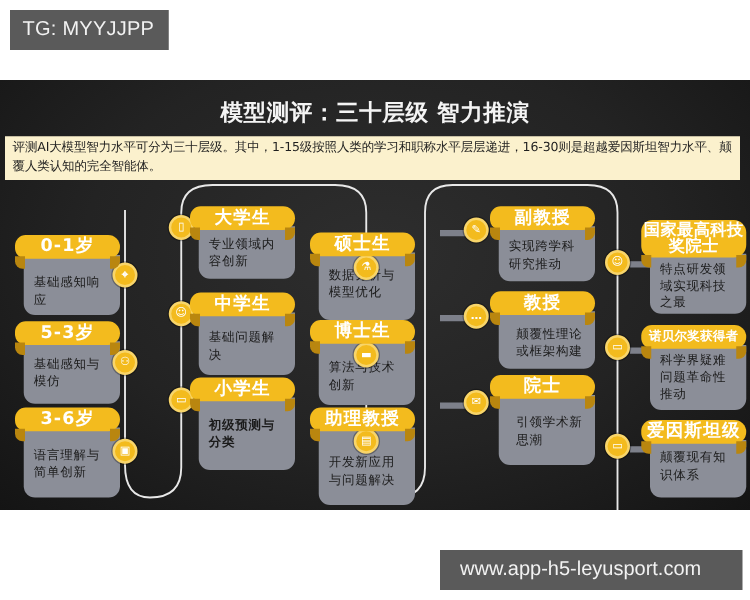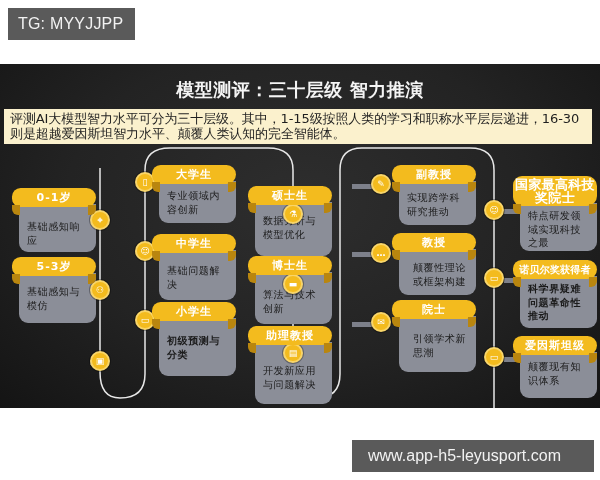--- a/index.html
+++ b/index.html
@@ -22,32 +22,32 @@
     background:
       radial-gradient(ellipse at 50% 40%, #2e2e2e 0%, #232323 55%, #141414 100%);
     overflow:hidden;
   }
   .panel-title {
     position:absolute; left:0; top:14px; width:600px; text-align:center;
     color:#f4f4f4; font-size:18px; font-weight:bold; letter-spacing:0.5px;
   }
   .intro {
     position:absolute; left:4px; top:45px; width:588px; height:35px;
-    background:#fbf1cd; color:#1f1f1f; font-size:13px; line-height:15px;
+    background:#fbf1cd; color:#1f1f1f; font-size:10px; line-height:15px;
     padding:2px 6px; letter-spacing:-0.1px;
   }
 
   svg.track { position:absolute; left:0; top:0; width:600px; height:344px; }
 
   .card {
     position:absolute; width:84px;
   }
   .card .cap {
     position:relative; height:19px; background:#f3bb1e; color:#fff;
-    border-radius:9px 10px 10px 9px; text-align:center; font-size:11px;
+    border-radius:9px 10px 10px 9px; text-align:center; font-size:14px;
     font-weight:bold; line-height:19px; z-index:2; letter-spacing:1px;
   }
   .card .cap::after {
     content:""; position:absolute; right:0; bottom:-8px; width:8px; height:10px;
     background:#b9860f; border-radius:0 0 6px 0; z-index:-1;
   }
   .card .cap::before {
     content:""; position:absolute; left:0; bottom:-8px; width:8px; height:10px;
     background:#b9860f; border-radius:0 0 0 6px; z-index:-1;
   }
@@ -90,20 +90,24 @@
   <div class="node" style="left:90px;top:146px;">⌖</div>
 
   <div class="connector" style="left:90px;top:226px;width:12px;"></div>
   <div class="card" style="left:12px;top:193px;">
     <div class="cap">5-3岁</div>
     <div class="body" style="height:50px;">基础感知与模仿</div>
   </div>
   <div class="node" style="left:90px;top:216px;">⚇</div>
 
   <div class="connector" style="left:90px;top:296px;width:12px;"></div>
+  <div class="card" style="left:12px;top:262px;">
+    <div class="cap">3-6岁</div>
+    <div class="body" style="height:56px;padding-top:16px;">语言理解与简单创新</div>
+  </div>
   <div class="node" style="left:90px;top:287px;">▣</div>
 
   <div class="connector" style="left:147px;top:118px;width:12px;"></div>
   <div class="card" style="left:152px;top:101px;">
     <div class="cap">大学生</div>
     <div class="body" style="height:42px;padding-top:8px;">专业领域内容创新</div>
   </div>
   <div class="node" style="left:135px;top:108px;">▯</div>
 
   <div class="connector" style="left:147px;top:187px;width:12px;"></div>
@@ -165,21 +169,21 @@
   <div class="connector" style="left:504px;top:145px;width:16px;"></div>
   <div class="card tall" style="left:513px;top:112px;">
     <div class="cap">国家最高科技奖院士</div>
     <div class="body" style="height:48px;padding-top:6px;">特点研发领域实现科技之最</div>
   </div>
   <div class="node" style="left:484px;top:136px;">☺</div>
 
   <div class="connector" style="left:504px;top:214px;width:16px;"></div>
   <div class="card" style="left:513px;top:196px;">
     <div class="cap" style="font-size:10px;letter-spacing:0.2px;">诺贝尔奖获得者</div>
-    <div class="body" style="height:52px;padding-top:6px;font-weight:bold;">科学界疑难问题革命性推动</div>
+    <div class="body" style="height:52px;padding-top:6px;">科学界疑难问题革命性推动</div>
   </div>
   <div class="node" style="left:484px;top:204px;">▭</div>
 
   <div class="connector" style="left:504px;top:293px;width:16px;"></div>
   <div class="card" style="left:513px;top:272px;">
     <div class="cap">爱因斯坦级</div>
     <div class="body" style="height:46px;padding-top:8px;">颠覆现有知识体系</div>
   </div>
   <div class="node" style="left:484px;top:283px;">▭</div>
 </div>

